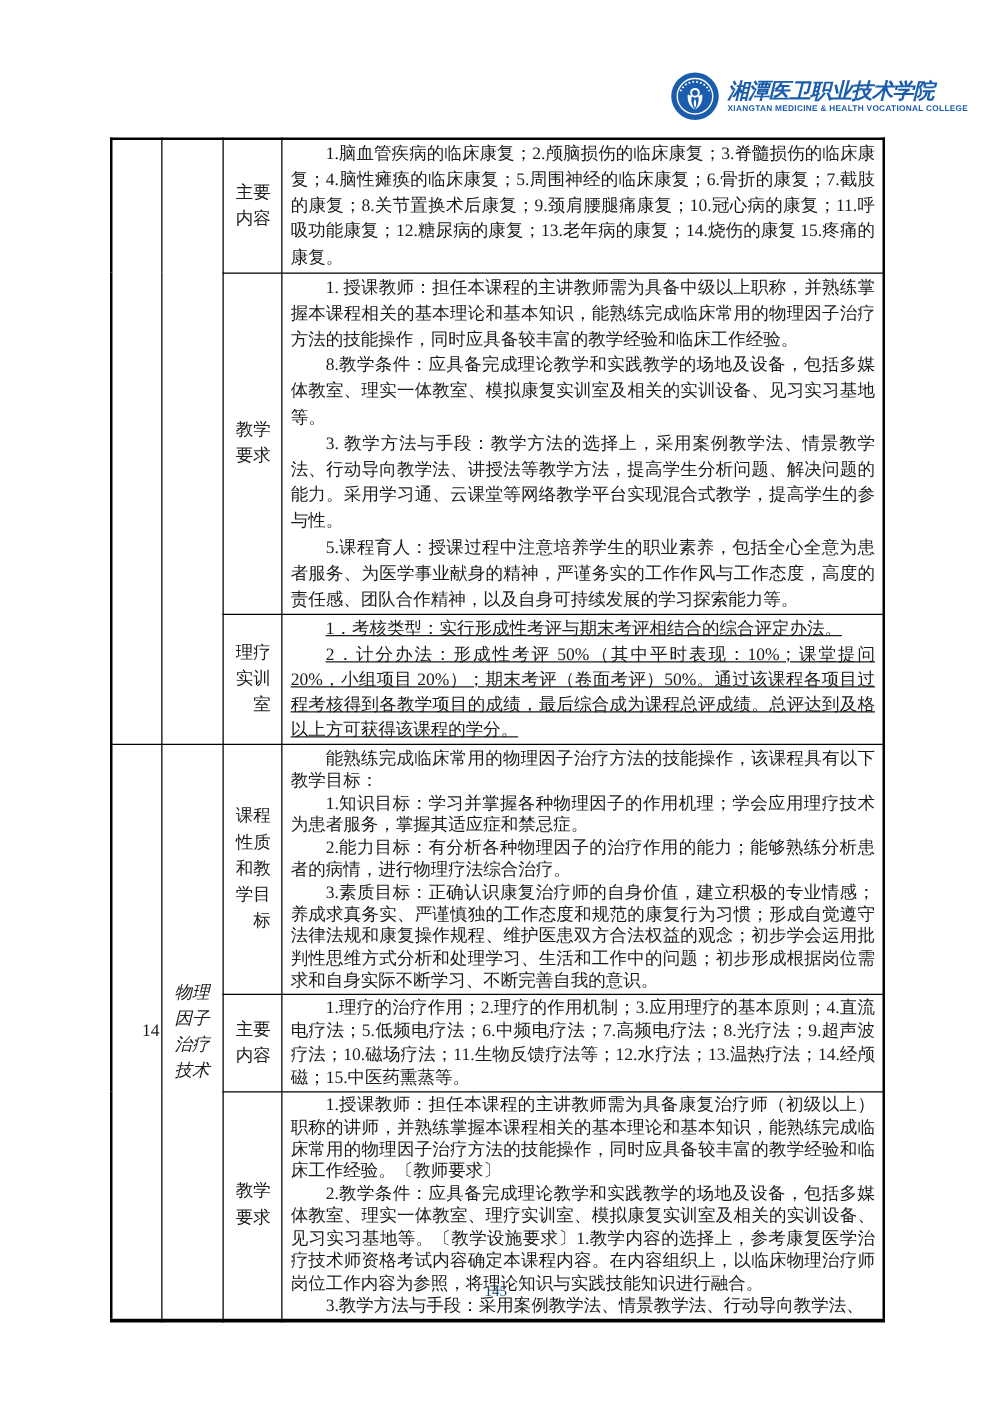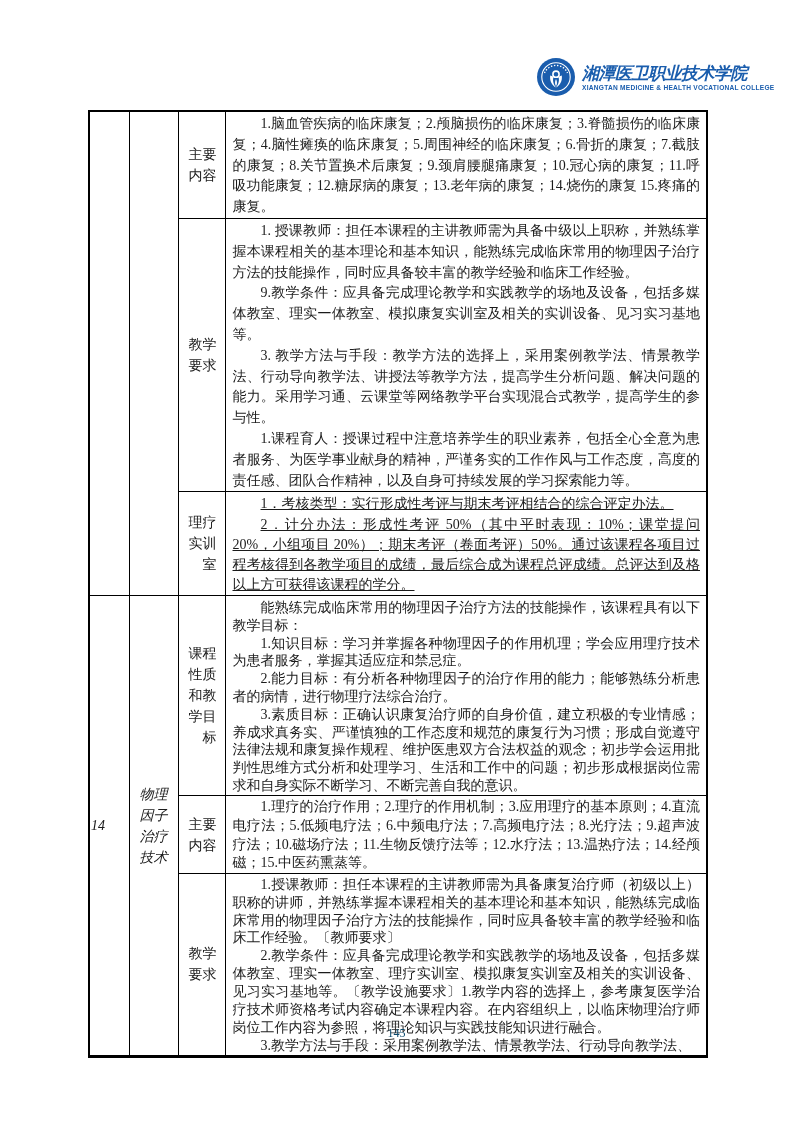--- a/index.html
+++ b/index.html
@@ -58,23 +58,22 @@
     table-layout: fixed;
     border: 2px solid #000;
     border-bottom-width: 3px;
   }
   table.doc td {
     border: 1px solid #000;
     overflow: hidden;
     vertical-align: middle;
   }
   td.num {
-    text-align: left;
-    font-size: 14px;
-    font-style: italic;
+    text-align: right;
+    font-size: 14px;
   }
   td.cname {
     text-align: center;
     font-size: 14px;
     line-height: 21px;
     padding: 0 8px;
     font-style: italic;
   }
   td.rlabel {
     text-align: right;
@@ -151,23 +150,23 @@
         <td class="cname" rowspan="3"></td>
         <td class="rlabel">主要内容</td>
         <td class="content lh-a">
           <p>1.脑血管疾病的临床康复；2.颅脑损伤的临床康复；3.脊髓损伤的临床康复；4.脑性瘫痪的临床康复；5.周围神经的临床康复；6.骨折的康复；7.截肢的康复；8.关节置换术后康复；9.颈肩腰腿痛康复；10.冠心病的康复；11.呼吸功能康复；12.糖尿病的康复；13.老年病的康复；14.烧伤的康复 15.疼痛的康复。</p>
         </td>
       </tr>
       <tr class="r2">
         <td class="rlabel">教学要求</td>
         <td class="content lh-a">
           <p>1. 授课教师：担任本课程的主讲教师需为具备中级以上职称，并熟练掌握本课程相关的基本理论和基本知识，能熟练完成临床常用的物理因子治疗方法的技能操作，同时应具备较丰富的教学经验和临床工作经验。</p>
-          <p>9.教学条件：应具备完成理论教学和实践教学的场地及设备，包括多媒体教室、理实一体教室、模拟康复实训室及相关的实训设备、见习实习基地等。</p>
+          <p>8.教学条件：应具备完成理论教学和实践教学的场地及设备，包括多媒体教室、理实一体教室、模拟康复实训室及相关的实训设备、见习实习基地等。</p>
           <p>3. 教学方法与手段：教学方法的选择上，采用案例教学法、情景教学法、行动导向教学法、讲授法等教学方法，提高学生分析问题、解决问题的能力。采用学习通、云课堂等网络教学平台实现混合式教学，提高学生的参与性。</p>
-          <p>1.课程育人：授课过程中注意培养学生的职业素养，包括全心全意为患者服务、为医学事业献身的精神，严谨务实的工作作风与工作态度，高度的责任感、团队合作精神，以及自身可持续发展的学习探索能力等。</p>
+          <p>5.课程育人：授课过程中注意培养学生的职业素养，包括全心全意为患者服务、为医学事业献身的精神，严谨务实的工作作风与工作态度，高度的责任感、团队合作精神，以及自身可持续发展的学习探索能力等。</p>
         </td>
       </tr>
       <tr class="r3">
         <td class="rlabel">理疗实训室</td>
         <td class="content lh-b">
           <p>1．考核类型：实行形成性考评与期末考评相结合的综合评定办法。</p>
           <p>2．计分办法：形成性考评 50%（其中平时表现：10%；课堂提问 20%，小组项目 20%）；期末考评（卷面考评）50%。通过该课程各项目过程考核得到各教学项目的成绩，最后综合成为课程总评成绩。总评达到及格以上方可获得该课程的学分。</p>
         </td>
       </tr>
 

